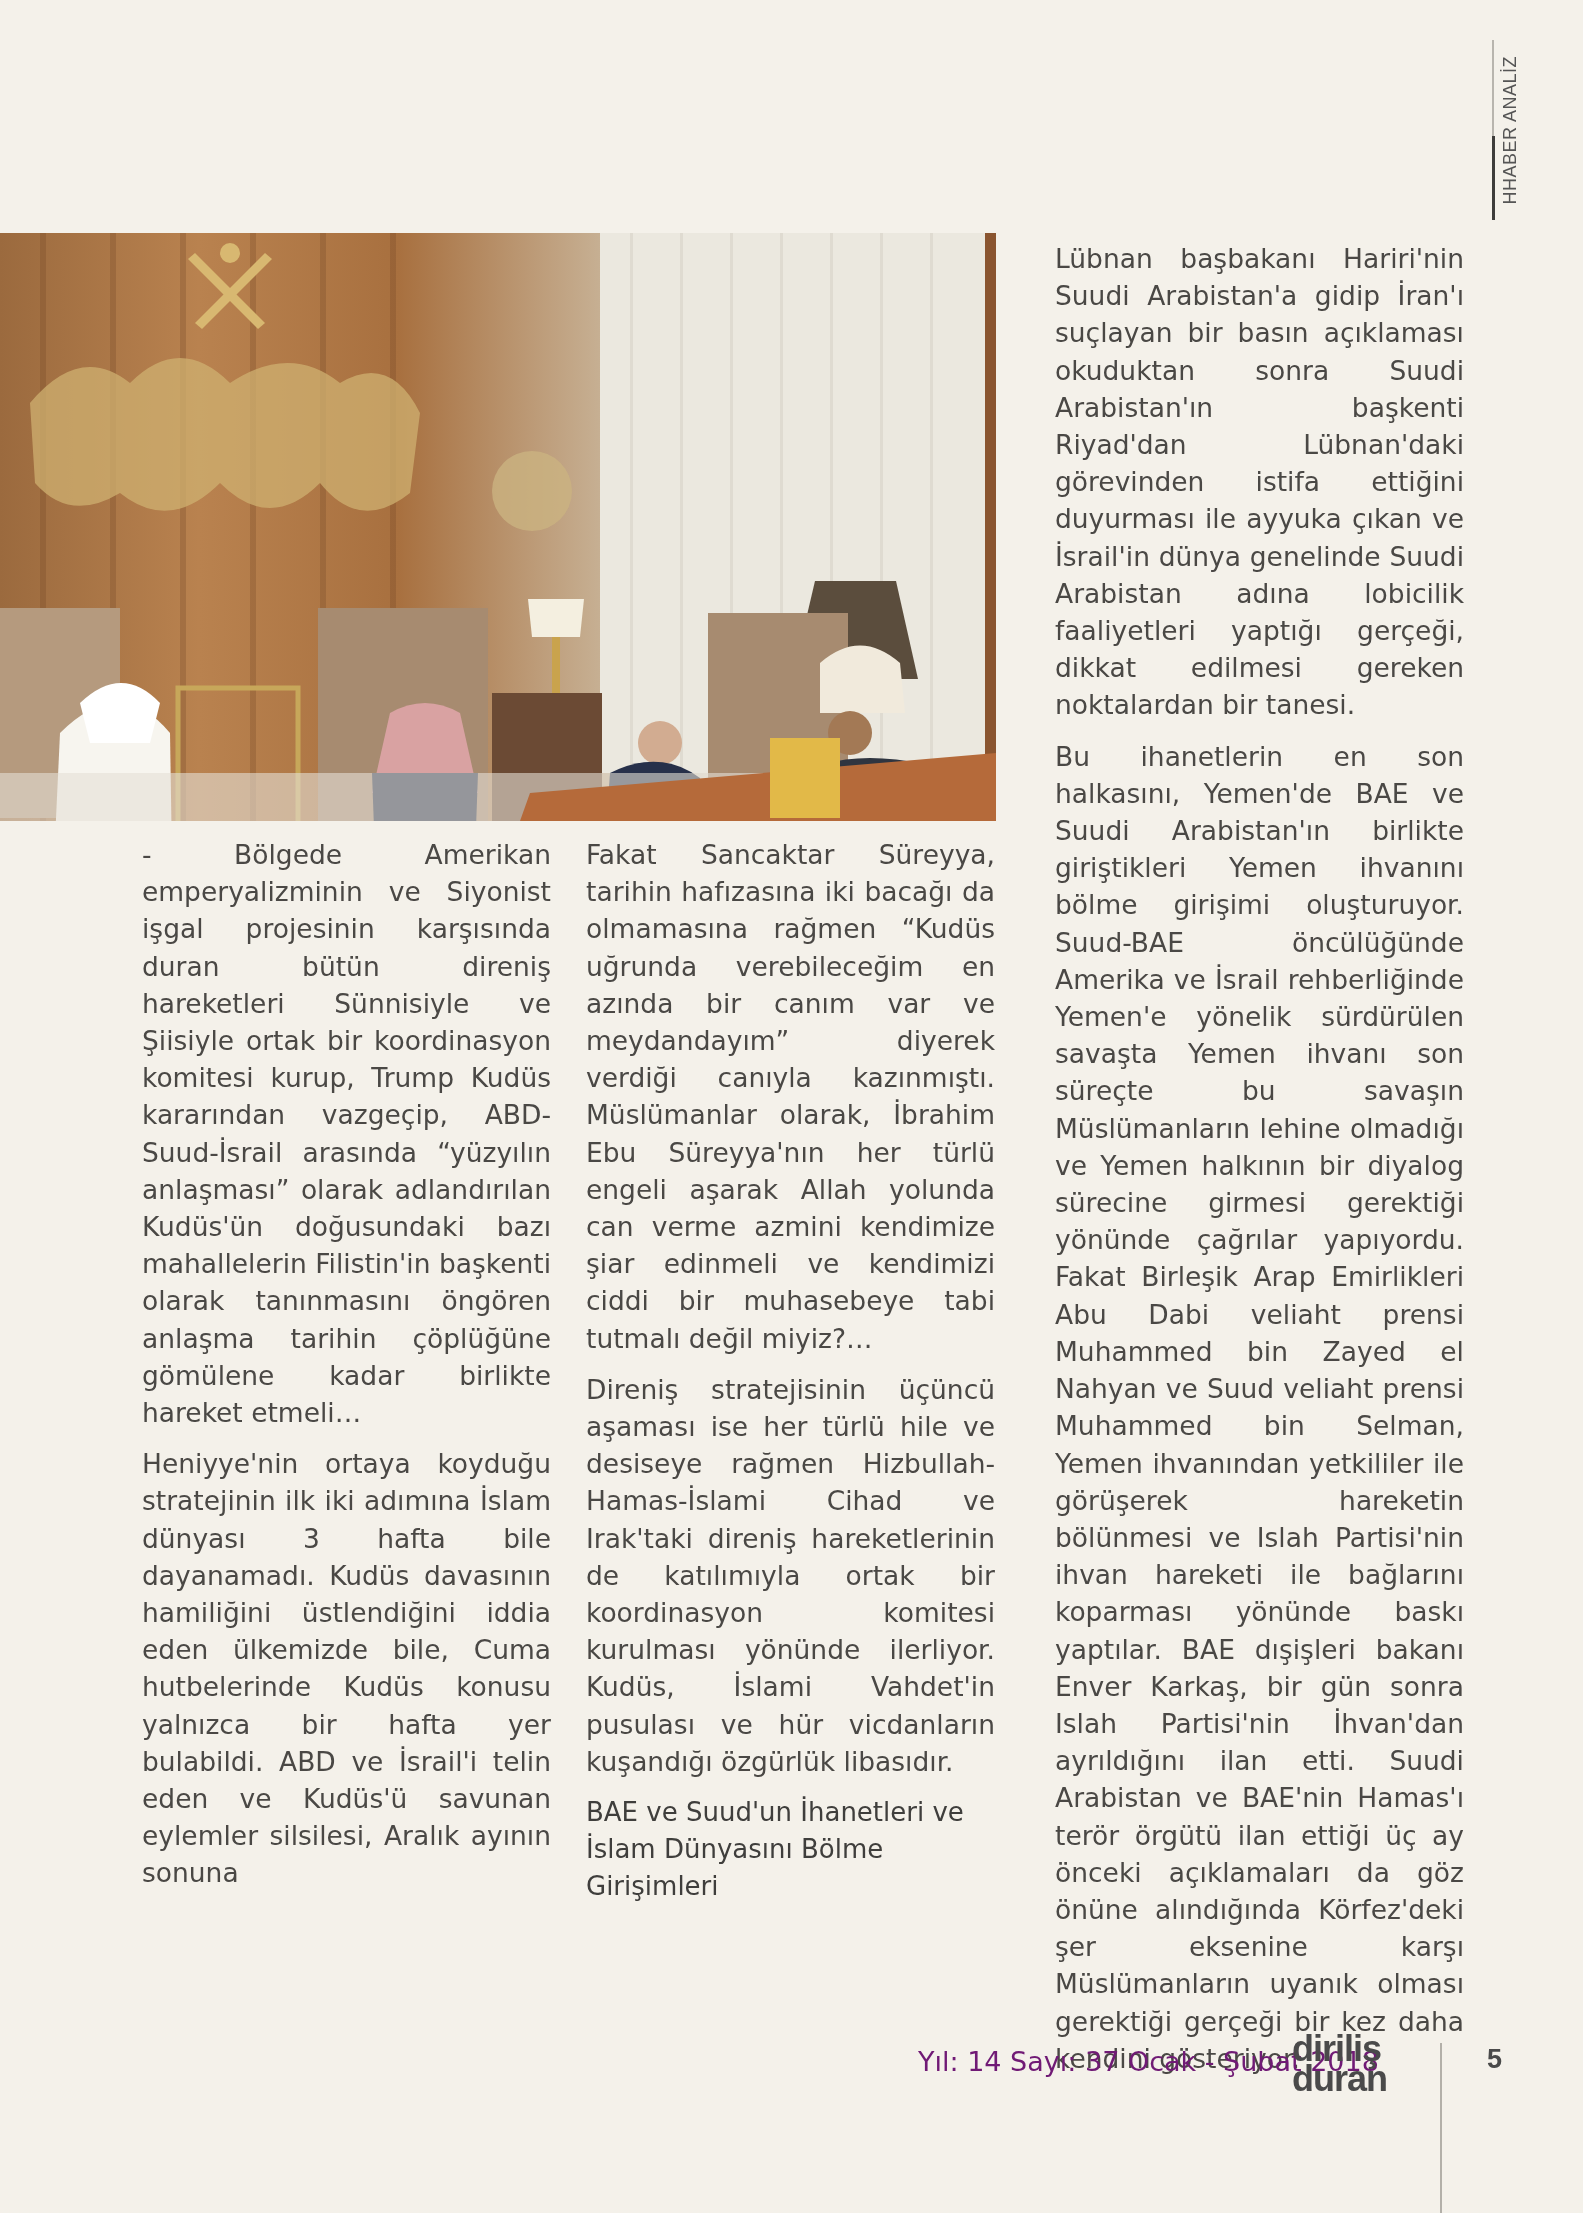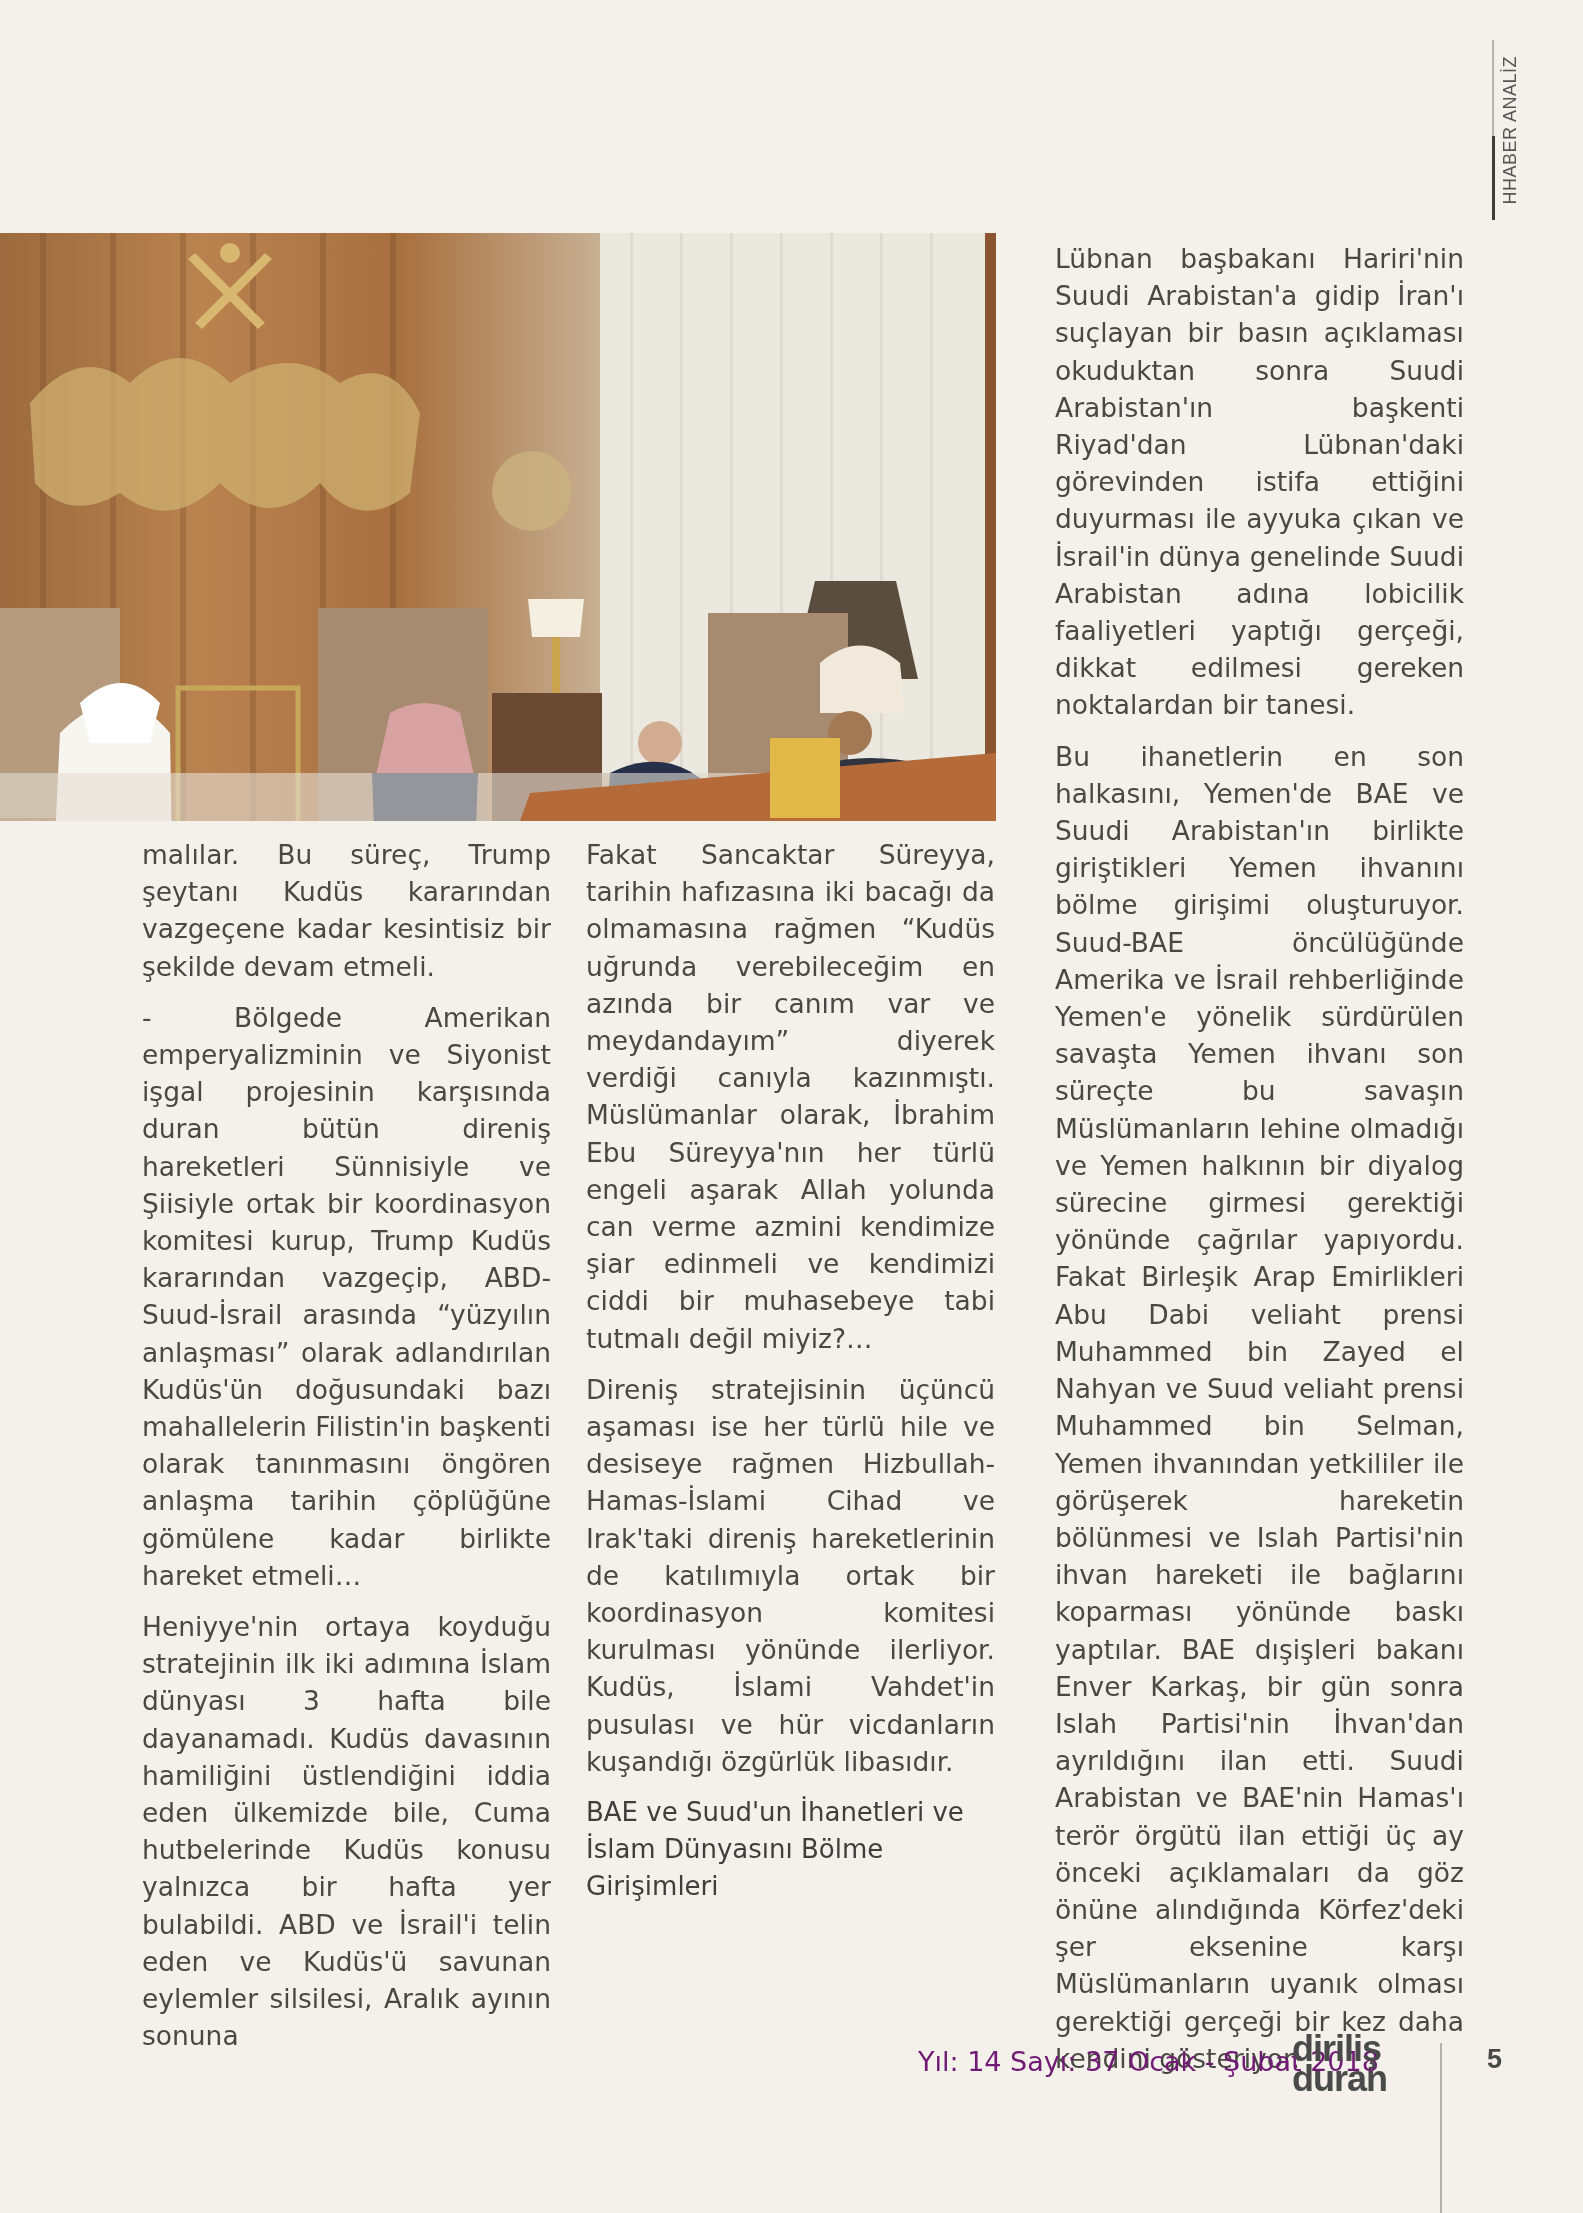--- a/index.html
+++ b/index.html
@@ -131,21 +131,20 @@
       <path d="M780 640 L996 640 L996 800 L760 800 Z" fill="#ddd6c8"></path>
     </g>
 
     <rect x="0" y="540" width="996" height="48" fill="#e4dfd5" opacity="0.6"></rect>
     <path d="M530 560 L996 520 L996 588 L520 588 Z" fill="#b56a3a"></path>
     <rect x="770" y="505" width="70" height="80" fill="#e2b948"></rect>
   </svg>
 </div>
 
 <div class="col" id="col-left">
-  <p>malılar. Bu süreç, Trump şeytanı Kudüs kararından vazgeçene kadar kesintisiz bir şekilde devam etmeli.</p>
   <p>- Bölgede Amerikan emperyalizminin ve Siyonist işgal projesinin karşısında duran bütün direniş hareketleri Sünnisiyle ve Şiisiyle ortak bir koordinasyon komitesi kurup, Trump Kudüs kararından vazgeçip, ABD-Suud-İsrail arasında “yüzyılın anlaşması” olarak adlandırılan Kudüs'ün doğusundaki bazı mahallelerin Filistin'in başkenti olarak tanınmasını öngören anlaşma tarihin çöplüğüne gömülene kadar birlikte hareket etmeli…</p>
   <p>Heniyye'nin ortaya koyduğu stratejinin ilk iki adımına İslam dünyası 3 hafta bile dayanamadı. Kudüs davasının hamiliğini üstlendiğini iddia eden ülkemizde bile, Cuma hutbelerinde Kudüs konusu yalnızca bir hafta yer bulabildi. ABD ve İsrail'i telin eden ve Kudüs'ü savunan eylemler silsilesi, Aralık ayının sonuna</p>
 </div>
 
 <div class="col" id="col-mid">
   <p>Fakat Sancaktar Süreyya, tarihin hafızasına iki bacağı da olmamasına rağmen “Kudüs uğrunda verebileceğim en azında bir canım var ve meydandayım” diyerek verdiği canıyla kazınmıştı. Müslümanlar olarak, İbrahim Ebu Süreyya'nın her türlü engeli aşarak Allah yolunda can verme azmini kendimize şiar edinmeli ve kendimizi ciddi bir muhasebeye tabi tutmalı değil miyiz?…</p>
   <p>Direniş stratejisinin üçüncü aşaması ise her türlü hile ve desiseye rağmen Hizbullah-Hamas-İslami Cihad ve Irak'taki direniş hareketlerinin de katılımıyla ortak bir koordinasyon komitesi kurulması yönünde ilerliyor. Kudüs, İslami Vahdet'in pusulası ve hür vicdanların kuşandığı özgürlük libasıdır.</p>
   <h3 class="subheading">BAE ve Suud'un İhanetleri ve İslam Dünyasını Bölme Girişimleri</h3>
 </div>
 

